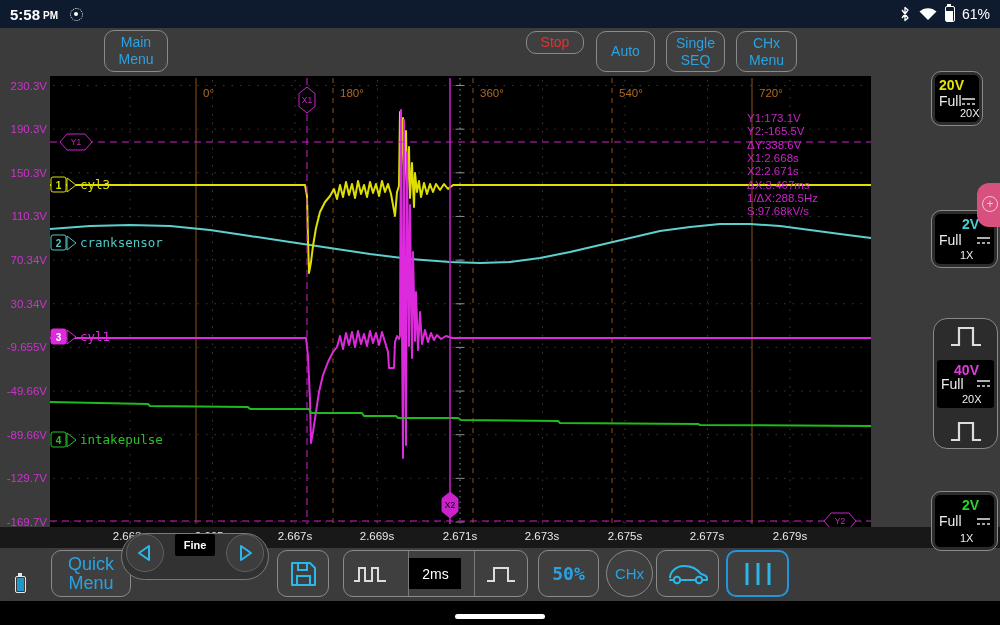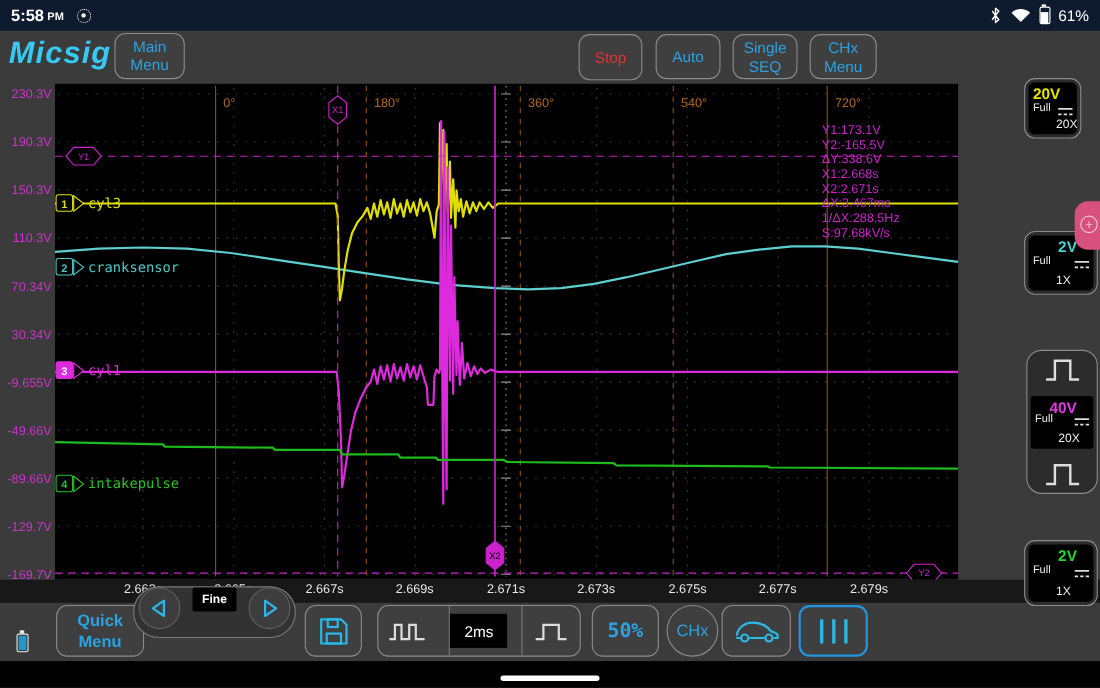--- a/index.html
+++ b/index.html
@@ -26,51 +26,51 @@
   
   .logo { position:absolute; left:8px; top:32px; font-size:28px; font-weight:bold;
     font-style:italic; color:#35c9f3; letter-spacing:1px; }
   .btn { position:absolute; border:1.5px solid #8a8a8a; border-radius:10px; background:#3f3f3f;
     color:#2aa2e2; display:flex; flex-direction:column; align-items:center; justify-content:center;
     font-size:14px; line-height:17px; text-align:center; }
   .btn-main-menu { left:104px; top:30px; width:64px; height:42px; }
   .sample-panel { position:absolute; left:337px; top:28px; width:177px; height:45px; background:#000; }
   .sp-row { display:flex; justify-content:space-between; color:#eee; font-size:13px; padding:3px 6px 0 6px; }
   .sp-slider { position:absolute; left:5px; bottom:4px; }
-  .btn-stop { left:526px; top:31px; width:58px; height:42px; color:#e03434; }
+  .btn-stop { left:526px; top:31px; width:58px; height:23px; color:#e03434; }
   .btn-auto { left:596px; top:31px; width:59px; height:41px; }
   .btn-single { left:666px; top:31px; width:59px; height:41px; }
   .btn-chxmenu { left:736px; top:31px; width:61px; height:41px; }
   
   #scope-svg { position:absolute; left:0; top:76px; }
   #scope-svg text { font-family:"Liberation Sans", sans-serif; }
   .time-strip { position:absolute; left:0; top:527px; width:1000px; height:21px; background:#181818; }
   .time-strip span { position:absolute; top:3px; transform:translateX(-50%); color:#e8e8e8; font-size:11.5px; }
   
   .ch-btn { position:absolute; border:1.5px solid #8a8a8a; border-radius:10px; background:#2c2c2c; padding:3px; }
   .ch-face { position:relative; width:100%; height:100%; background:#000; border-radius:5px; }
   .ch-scale { position:absolute; top:2px; right:15px; font-size:14px; font-weight:bold; }
-  .ch-mode { position:absolute; left:4px; top:18px; font-size:10px; color:#eee; }
+  .ch-mode { position:absolute; left:4px; top:18px; font-size:14px; color:#eee; }
   .ch-atten { position:absolute; bottom:3px; left:25px; font-size:11px; color:#eee; }
   .dc-icon { position:absolute; right:3px; top:22px; }
   .c-yellow { color:#e4e400; } .c-cyan { color:#3fd2d2; } .c-mag { color:#e23ae2; } .c-green { color:#2ad42a; }
   .ch3-outer { position:absolute; left:933px; top:318px; width:65px; height:131px;
     border:1.5px solid #8a8a8a; border-radius:14px; background:#2c2c2c;
     display:flex; flex-direction:column; align-items:center; justify-content:space-between; padding:4px 3px; }
   .ch3-face { position:relative; width:100%; height:48px; background:#000; border-radius:3px; }
   .fab { position:absolute; left:977px; top:183px; width:23px; height:44px; background:#d8517e;
     border-radius:12px 0 0 12px; }
   .fab-glyph { position:absolute; left:5px; top:13px; width:16px; height:16px; border:1.5px solid #f3c3d4;
     border-radius:50%; color:#f3c3d4; font-size:12px; line-height:14px; text-align:center; }
   
   .mini-batt { position:absolute; left:15px; top:576px; width:11px; height:17px;
     border:1.5px solid #e8e8e8; border-radius:2px; }
   .mini-batt::before { content:""; position:absolute; left:2px; top:-4px; width:4px; height:2.5px; background:#e8e8e8; }
   .mini-batt-fill { position:absolute; inset:1px; background:#2196c9; }
-  .btn-quick { left:51px; top:550px; width:80px; height:47px; font-size:15px; line-height:19px;font-weight:bold; }
+  .btn-quick { left:51px; top:550px; width:80px; height:47px; font-size:18px; line-height:19px; }
   .arrows-group { position:absolute; left:121px; top:533px; width:148px; height:47px;
     border:1.5px solid #7a7a7a; border-radius:24px; background:#323232;
     display:flex; justify-content:space-between; padding:0 4px; }
   .circle-btn { width:38px; height:38px; border-radius:50%; background:#3d3d3d; border:1px solid #606060;
     display:flex; align-items:center; justify-content:center; }
   .fine-box { width:40px; height:22px; background:#000; color:#fff; font-size:11px; font-weight:bold;
     display:flex; align-items:center; justify-content:center; border-radius:2px; }
   .btn-save { left:277px; top:550px; width:52px; height:47px; }
   .pulse-group { position:absolute; left:343px; top:550px; width:185px; height:47px;
     border:1.5px solid #8a8a8a; border-radius:10px; background:#3f3f3f; display:flex; overflow:hidden; }
@@ -102,21 +102,20 @@
       <svg width="20" height="16" viewBox="0 0 20 16">
         <path d="M10 14 L1.5 5.5 A 12.5 12.5 0 0 1 18.5 5.5 Z" fill="#fff"></path>
       </svg>
       <span class="sb-batt">
           <span class="sb-batt-fill"></span>
         </span>
       <span class="sb-pct">61%</span>
     </div>
   </div>
 
-  <div class="logo">Micsig</div>
   <div class="btn btn-main-menu">
     <span>Main</span>
     <span>Menu</span>
   </div>
 
 
   <div class="btn btn-stop">
     <span>Stop</span>
   </div>
   <div class="btn btn-auto">

